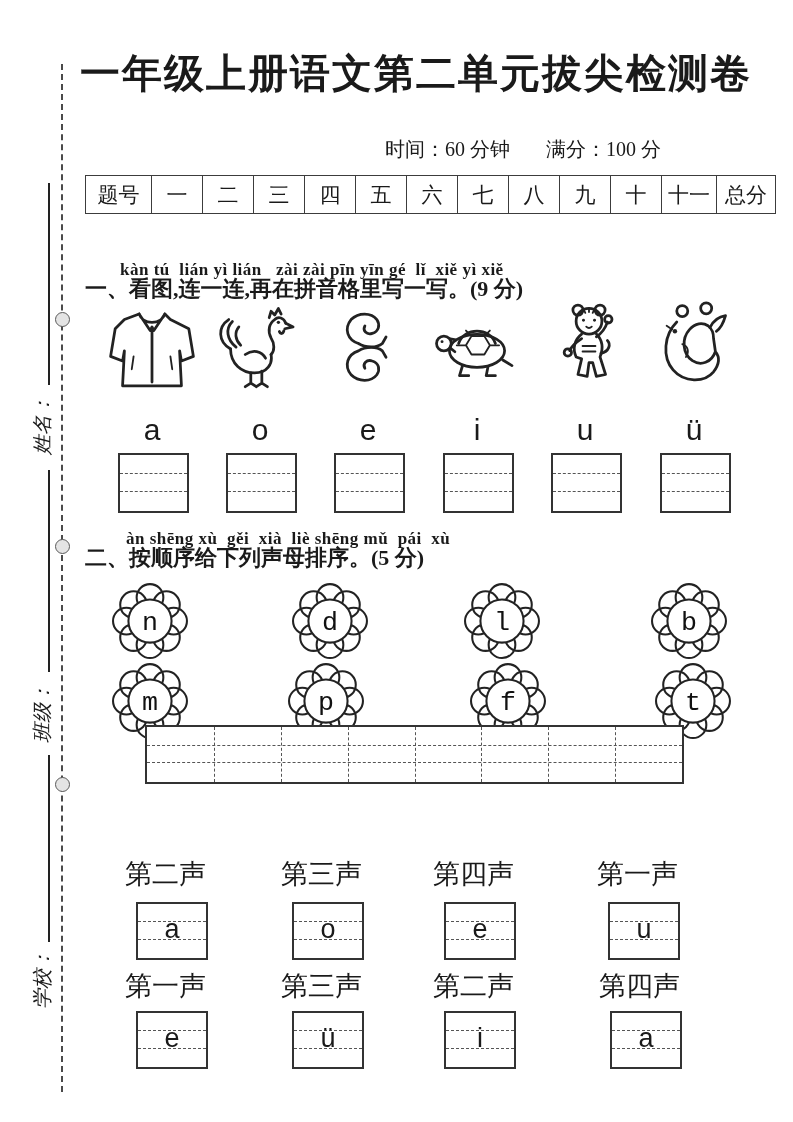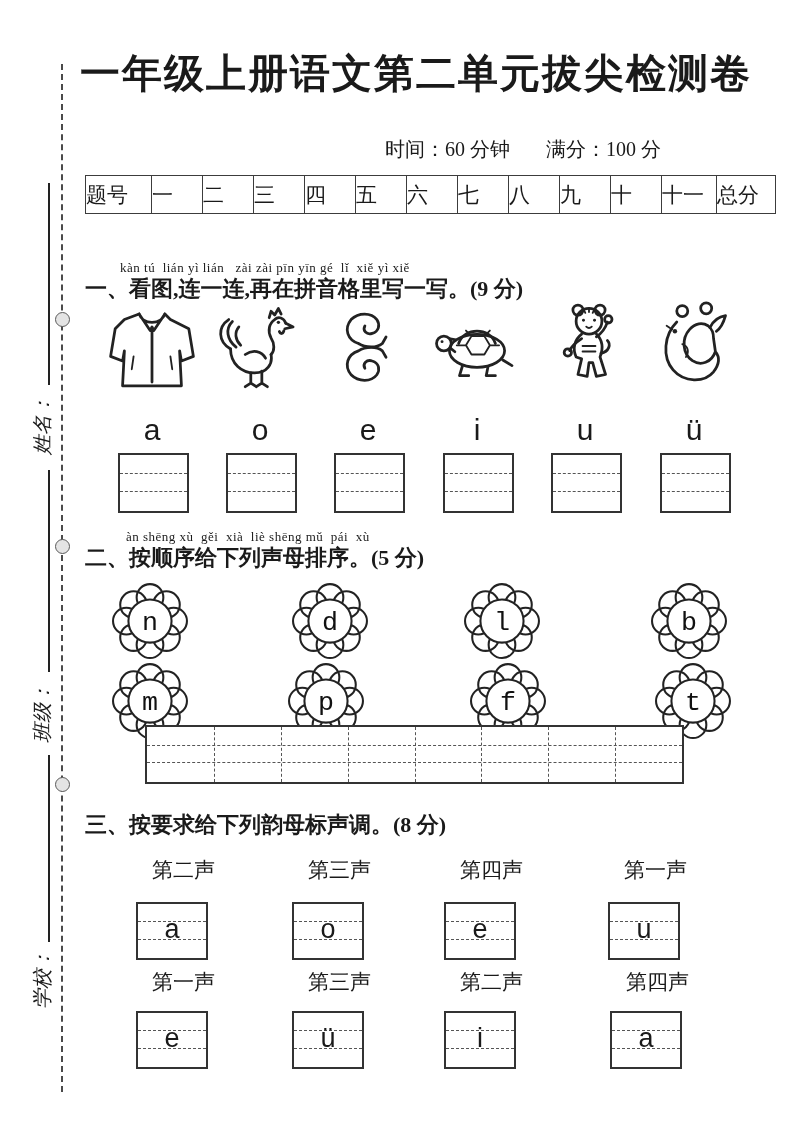--- a/index.html
+++ b/index.html
@@ -15,38 +15,38 @@
               font-style:italic;transform:rotate(-90deg);white-space:nowrap;}
 
   
   .title{left:80px;top:46px;width:660px;text-align:center;font-size:40px;font-weight:bold;
          font-family:"Liberation Sans",sans-serif;letter-spacing:2px;white-space:nowrap;}
   .meta{left:385px;top:136px;font-size:20px;display:flex;gap:36px;white-space:pre;text-align:right;}
 
   
   table.score{position:absolute;left:85px;top:175px;width:690px;border-collapse:collapse;
               table-layout:fixed;font-size:21px;}
-  table.score td{border:1.5px solid #3c3c3c;height:37px;padding:0;}
-
-  .pinyin{font-size:13px;white-space:pre;letter-spacing:.5px;}
+  table.score td{border:1.5px solid #3c3c3c;height:37px;text-align:center;padding:0;}
+
+  .pinyin{font-size:17px;white-space:pre;letter-spacing:.5px;font-weight:bold;}
   .heading{font-size:22px;font-weight:bold;white-space:nowrap;}
 
   
   .fourline{position:absolute;border:2px solid #333;background:#fff;}
   .dash{position:absolute;left:0;right:0;border-top:1.5px dashed #555;}
   .d1{top:32%}.d2{top:64%}
   .vline{position:absolute;top:0;bottom:0;border-left:1.5px dashed #555;}
 
   .letter{position:absolute;width:44px;text-align:center;font-size:30px;
           font-family:"Liberation Sans",sans-serif;}
   .img-slot{position:absolute;width:94px;height:92px;}
   .img-slot svg{width:100%;height:100%;}
 
   .flower{position:absolute;width:76px;height:82px;}
-  .tone-label{position:absolute;width:90px;text-align:right;font-size:21px;white-space:nowrap;font-family:Liberation Mono, monospace;}
+  .tone-label{position:absolute;width:90px;text-align:left;font-size:27px;white-space:nowrap;font-family:Liberation Mono, monospace;}
   .tone-letter{position:absolute;left:0;right:0;top:50%;transform:translateY(-54%);
                text-align:center;font-size:27px;font-family:"Liberation Sans",sans-serif;}
   svg{stroke:#222;fill:none;stroke-width:3;stroke-linecap:round;stroke-linejoin:round;}
   svg text{stroke:none;fill:#111;}
 </style>
 </head>
 <body>
 
 <div id="page">
 
@@ -330,21 +330,20 @@
     <i class="dash d2"></i>
     <i class="vline" style="left:67px"></i>
     <i class="vline" style="left:134px"></i>
     <i class="vline" style="left:201px"></i>
     <i class="vline" style="left:268px"></i>
     <i class="vline" style="left:334px"></i>
     <i class="vline" style="left:401px"></i>
     <i class="vline" style="left:468px"></i>
   </div>
 
-  <div class="abs heading" style="left:85px;top:810px">三、按要求给下列韵母标声调。(8 分)</div>
 
   <div class="tone-label" style="left:125px;top:856px">第二声</div>
   <div class="tone-label" style="left:281px;top:856px">第三声</div>
   <div class="tone-label" style="left:433px;top:856px">第四声</div>
   <div class="tone-label" style="left:597px;top:856px">第一声</div>
 
   <div class="fourline" style="left:136px;top:902px;width:68px;height:54px">
       <i class="dash d1"></i>
       <i class="dash d2"></i>
       <span class="tone-letter">a</span>

